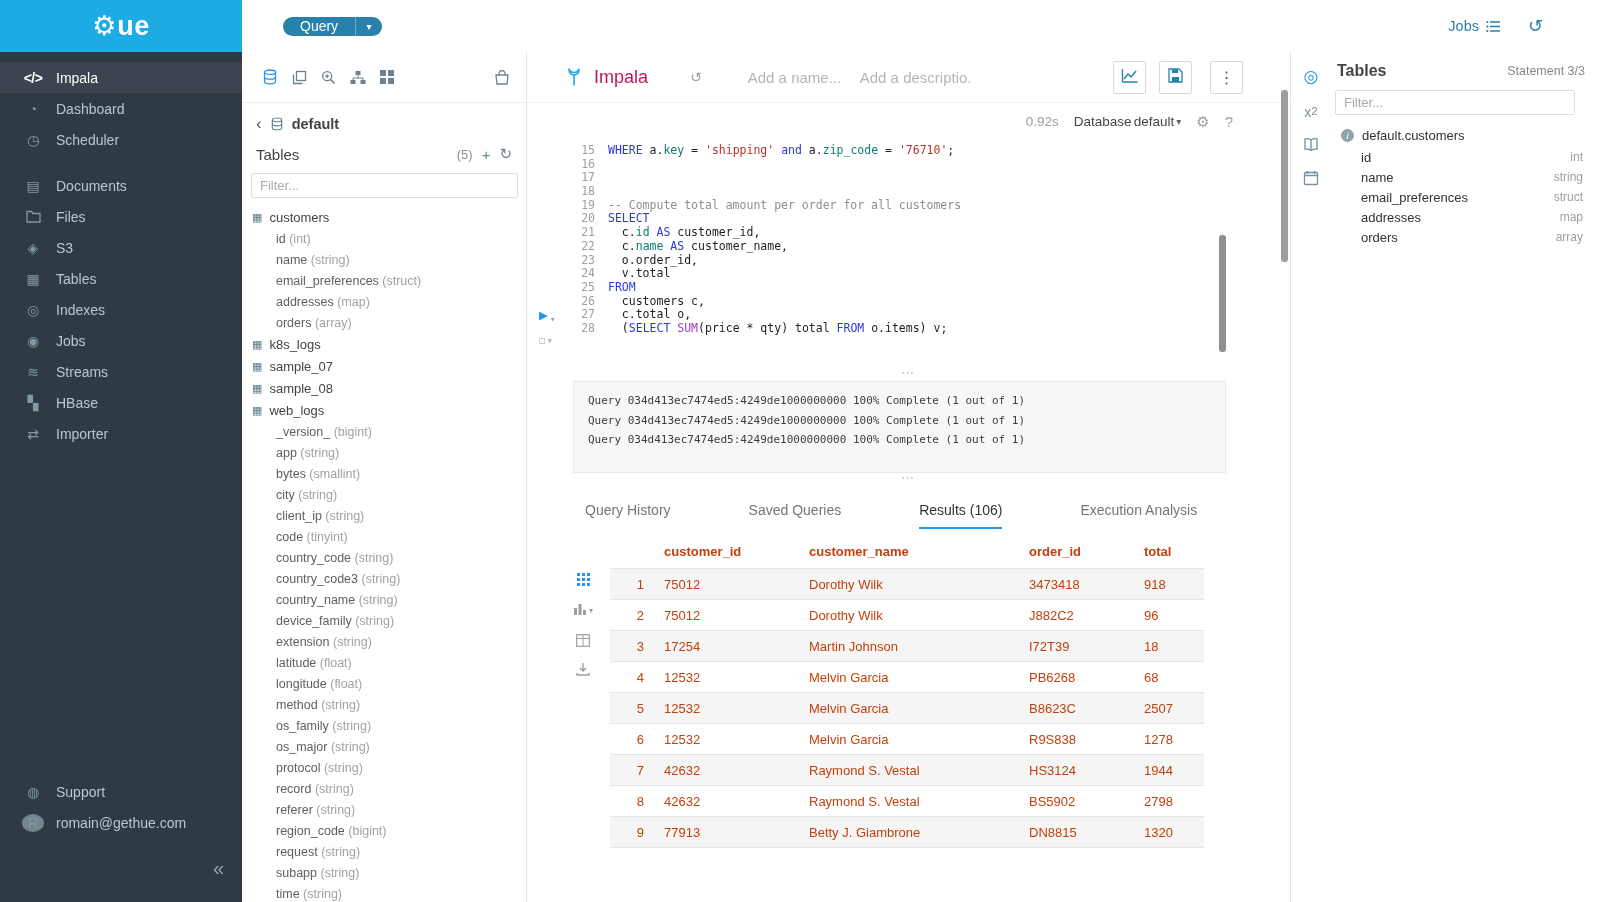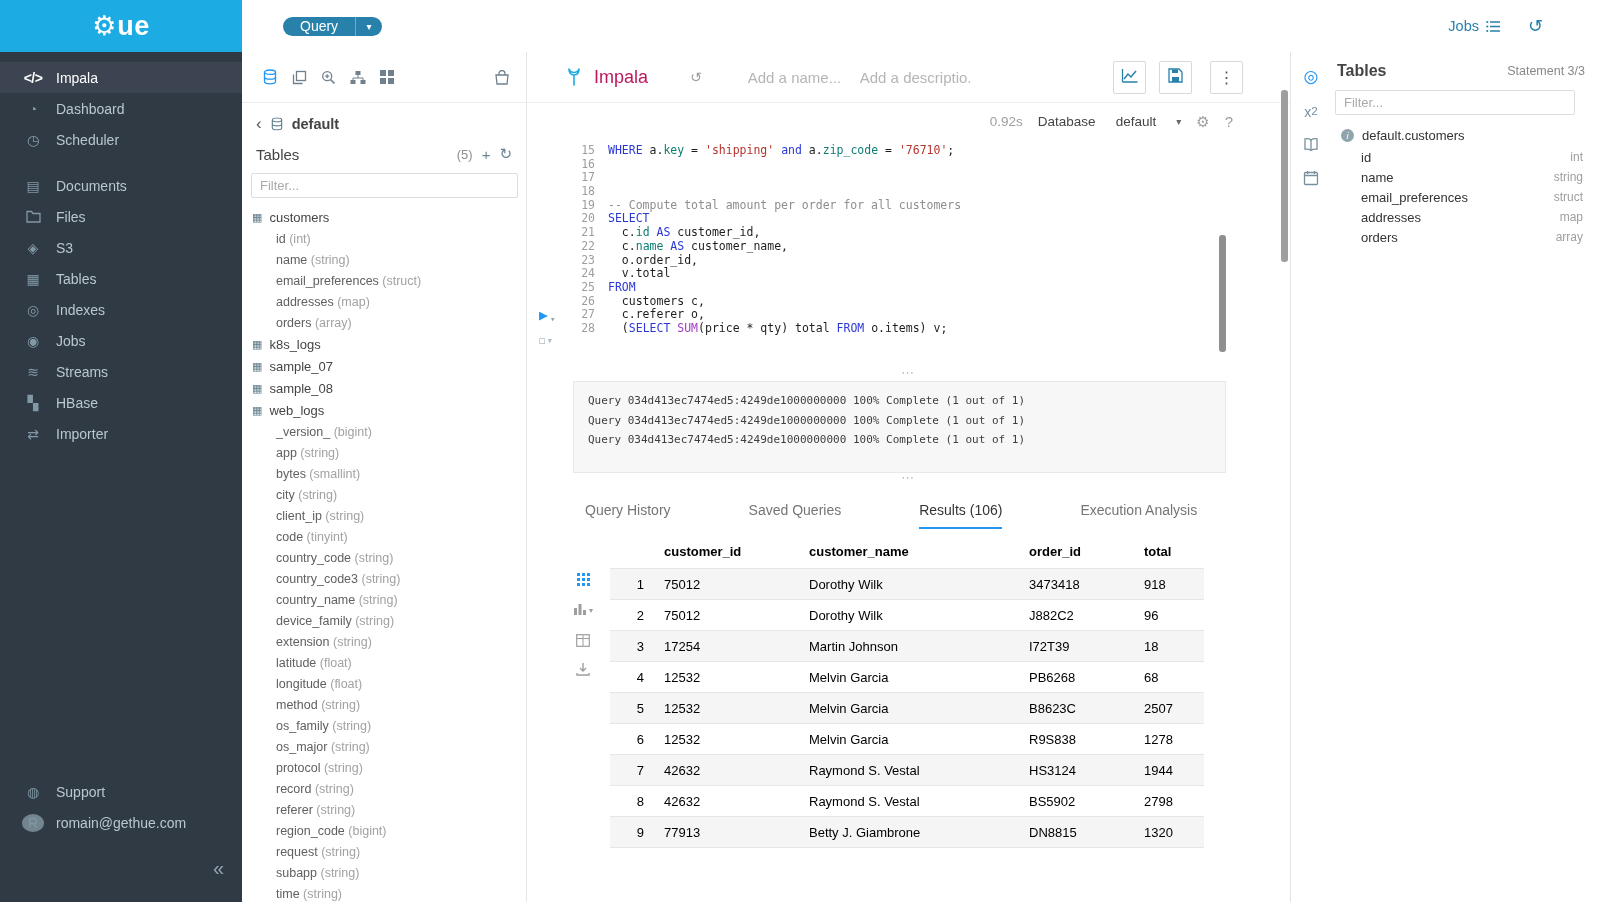--- a/index.html
+++ b/index.html
@@ -78,21 +78,21 @@
   .qname { margin-left:46px; width:98px; border:none; font-size:15px; color:#444; }
   .qdesc { margin-left:14px; width:112px; border:none; font-size:15px; color:#444; }
   .qname::placeholder,.qdesc::placeholder { color:#b5b5b5; }
   .spacer { flex:1; }
   .hbtn { width:33px; height:33px; border:1px solid #d9d9d9; background:#fff; border-radius:2px;
     display:flex; align-items:center; justify-content:center; color:#2781ab; margin-left:13px; }
   .hbtn.kebab { margin-left:18px; color:#555; font-size:16px; }
   .editor-toolbar { height:37px; display:flex; align-items:center; justify-content:flex-end; padding-right:57px;
     gap:15px; font-size:13.5px; }
   .duration { color:#a0a0a0; }
-  .db-wrap { display:flex; align-items:center; gap:20px; color:#444; }
+  .db-wrap { display:flex; align-items:center; gap:2px; color:#444; }
   .db-caret { color:#666; font-size:10px; }
   .tb-ic { color:#a0a0a0; font-size:15px; }
 
   .code { position:relative; height:228px; font-family:"DejaVu Sans Mono","Liberation Mono",monospace; }
   .code-lines { position:absolute; left:46px; top:4px; }
   .cline { height:13.7px; line-height:13.7px; font-size:11.5px; white-space:pre; }
   .lnum { display:inline-block; width:22px; text-align:right; color:#9e9e9e; margin-right:13px; }
   .tk-kw { color:#2b38d6; } .tk-str { color:#b5342c; } .tk-cmt { color:#8e8e8e; }
   .tk-col { color:#0d7d74; } .tk-fn { color:#a43bc4; } .tk-pl { color:#1e1e1e; }
   .play { position:absolute; left:12px; top:166px; color:#2196f3; font-size:15px; display:flex; align-items:flex-end; }
@@ -111,21 +111,21 @@
 
   .tabs { display:flex; padding-left:58px; gap:78px; height:35px; align-items:flex-end; margin-top:8px; }
   .tab { font-size:14px; color:#757575; padding-bottom:11px; }
   .tab.active { color:#333; border-bottom:2px solid #2196f3; padding-bottom:9px; }
 
   .results { position:relative; }
   .rstrip { position:absolute; left:46px; top:34px; display:flex; flex-direction:column; gap:15px; align-items:center; color:#9e9e9e; }
   .ric { display:inline-flex; align-items:center; }
   .ric.active { color:#2196f3; }
   .rcaret { font-size:8px; color:#9e9e9e; margin-left:2px; }
-  .rtable { margin:10px 0 0 83px; border-collapse:collapse; font-size:13px; color:#000000; }
+  .rtable { margin:10px 0 0 83px; border-collapse:collapse; font-size:13px; color:#c2410c; }
   .rtable th { font-weight:bold; text-align:left; padding:5px 10px 9px 10px; border-bottom:1px solid #e6e6e6; }
   .rtable th:nth-child(1){ width:44px; text-align:right; }
   .rtable th:nth-child(2){ width:145px; } .rtable th:nth-child(3){ width:220px; }
   .rtable th:nth-child(4){ width:115px; } .rtable th:nth-child(5){ width:70px; }
   .rtable td { padding:0 10px; height:31px; border-bottom:1px solid #e6e6e6; }
   .rtable td.num { text-align:right; }
   .rtable tbody tr:nth-child(odd) { background:#f5f5f5; }
 
   
   .right { position:absolute; right:0; top:52px; width:311px; height:850px; border-left:1px solid #e3e3e3; display:flex; background:#fff; }
@@ -497,21 +497,21 @@
           <div class="cline" data-interactable="true"><span class="lnum" data-interactable="false">17</span><span class="ctext" data-interactable="false"></span></div>
           <div class="cline" data-interactable="true"><span class="lnum" data-interactable="false">18</span><span class="ctext" data-interactable="false"></span></div>
           <div class="cline" data-interactable="true"><span class="lnum" data-interactable="false">19</span><span class="ctext" data-interactable="false"><span class="tk-cmt" data-interactable="false">-- Compute total amount per order for all customers</span></span></div>
           <div class="cline" data-interactable="true"><span class="lnum" data-interactable="false">20</span><span class="ctext" data-interactable="false"><span class="tk-kw" data-interactable="false">SELECT</span></span></div>
           <div class="cline" data-interactable="true"><span class="lnum" data-interactable="false">21</span><span class="ctext" data-interactable="false"><span class="tk-pl" data-interactable="false">  c.</span><span class="tk-col" data-interactable="false">id</span><span class="tk-kw" data-interactable="false"> AS </span><span class="tk-pl" data-interactable="false">customer_id,</span></span></div>
           <div class="cline" data-interactable="true"><span class="lnum" data-interactable="false">22</span><span class="ctext" data-interactable="false"><span class="tk-pl" data-interactable="false">  c.</span><span class="tk-col" data-interactable="false">name</span><span class="tk-kw" data-interactable="false"> AS </span><span class="tk-pl" data-interactable="false">customer_name,</span></span></div>
           <div class="cline" data-interactable="true"><span class="lnum" data-interactable="false">23</span><span class="ctext" data-interactable="false"><span class="tk-pl" data-interactable="false">  o.order_id,</span></span></div>
           <div class="cline" data-interactable="true"><span class="lnum" data-interactable="false">24</span><span class="ctext" data-interactable="false"><span class="tk-pl" data-interactable="false">  v.total</span></span></div>
           <div class="cline" data-interactable="true"><span class="lnum" data-interactable="false">25</span><span class="ctext" data-interactable="false"><span class="tk-kw" data-interactable="false">FROM</span></span></div>
           <div class="cline" data-interactable="true"><span class="lnum" data-interactable="false">26</span><span class="ctext" data-interactable="false"><span class="tk-pl" data-interactable="false">  customers c,</span></span></div>
-          <div class="cline" data-interactable="true"><span class="lnum" data-interactable="false">27</span><span class="ctext" data-interactable="false"><span class="tk-pl" data-interactable="false">  c.referer o,</span></span></div>
+          <div class="cline" data-interactable="true"><span class="lnum" data-interactable="false">27</span><span class="ctext" data-interactable="false"><span class="tk-pl" data-interactable="false">  c.total o,</span></span></div>
           <div class="cline" data-interactable="true"><span class="lnum" data-interactable="false">28</span><span class="ctext" data-interactable="false"><span class="tk-pl" data-interactable="false">  (</span><span class="tk-kw" data-interactable="false">SELECT</span><span class="tk-pl" data-interactable="false"> </span><span class="tk-fn" data-interactable="false">SUM</span><span class="tk-pl" data-interactable="false">(price * qty) total </span><span class="tk-kw" data-interactable="false">FROM</span><span class="tk-pl" data-interactable="false"> o.items) v;</span></span></div>
         </div>
       <div class="play" data-interactable="true">
         <span data-interactable="false" data-icon="play-icon">▶</span>
         <span class="pcaret" data-interactable="false" data-icon="caret-down-icon">▾</span>
       </div>
       <div class="explain" data-interactable="true" data-icon="explain-icon">◻▾</div>
       <div class="code-sb" data-interactable="true"></div>
     </div>
 

